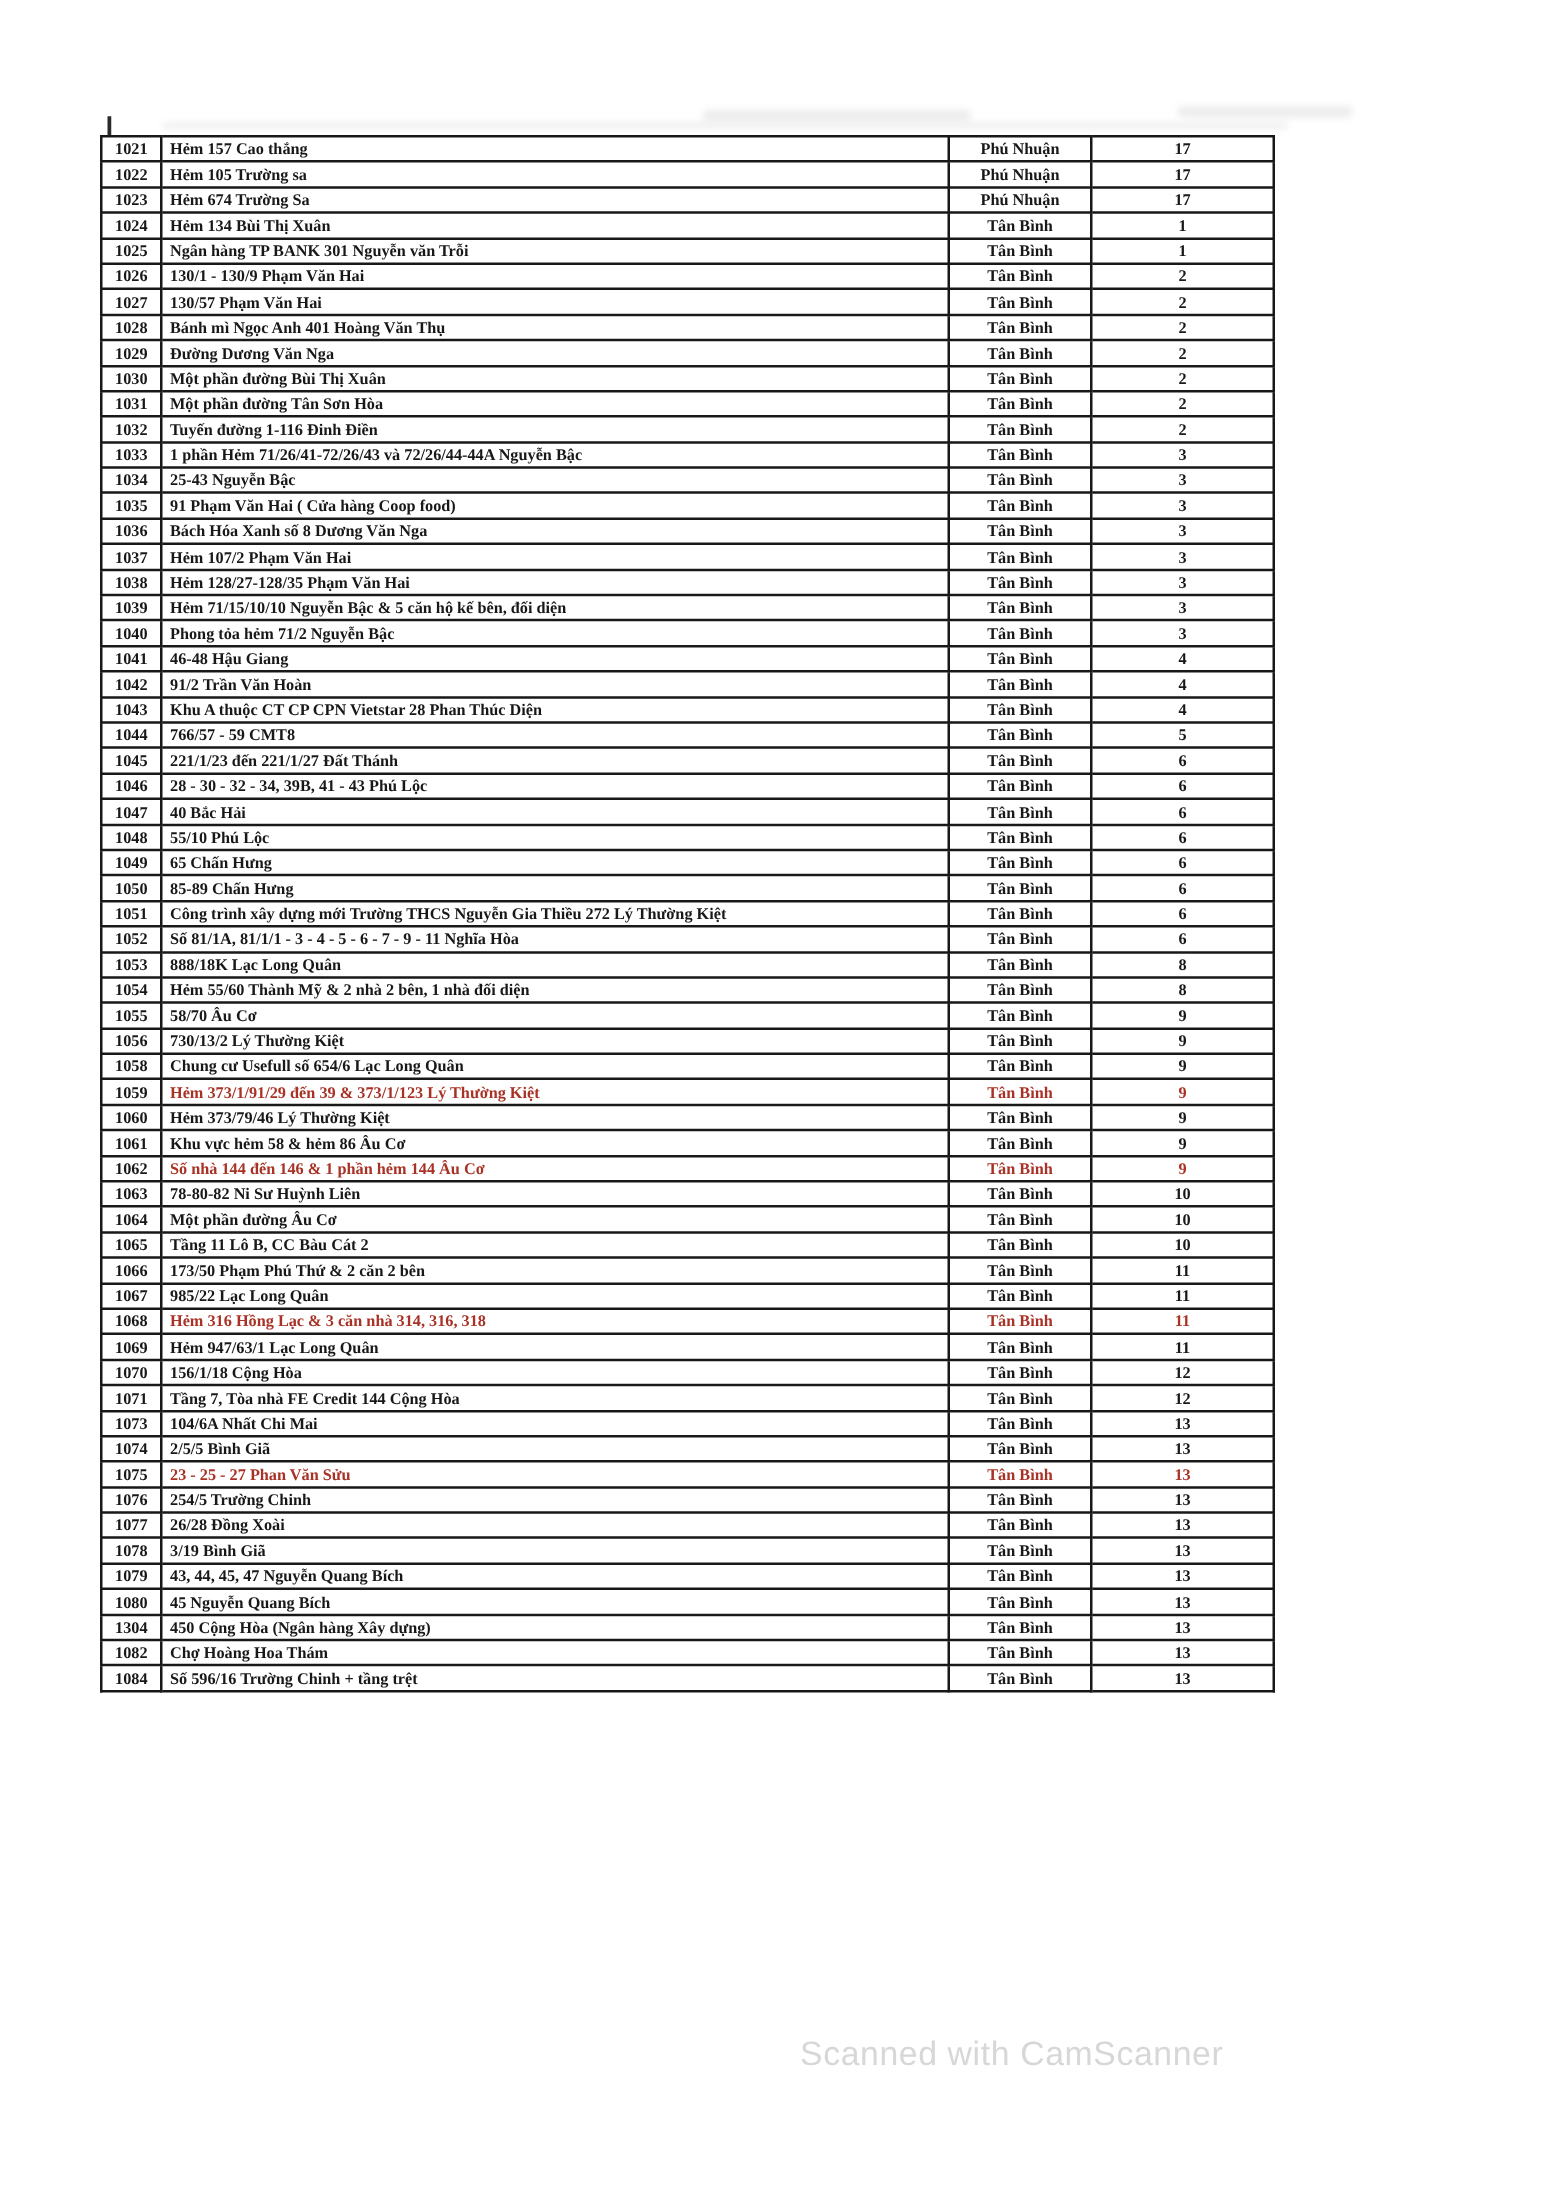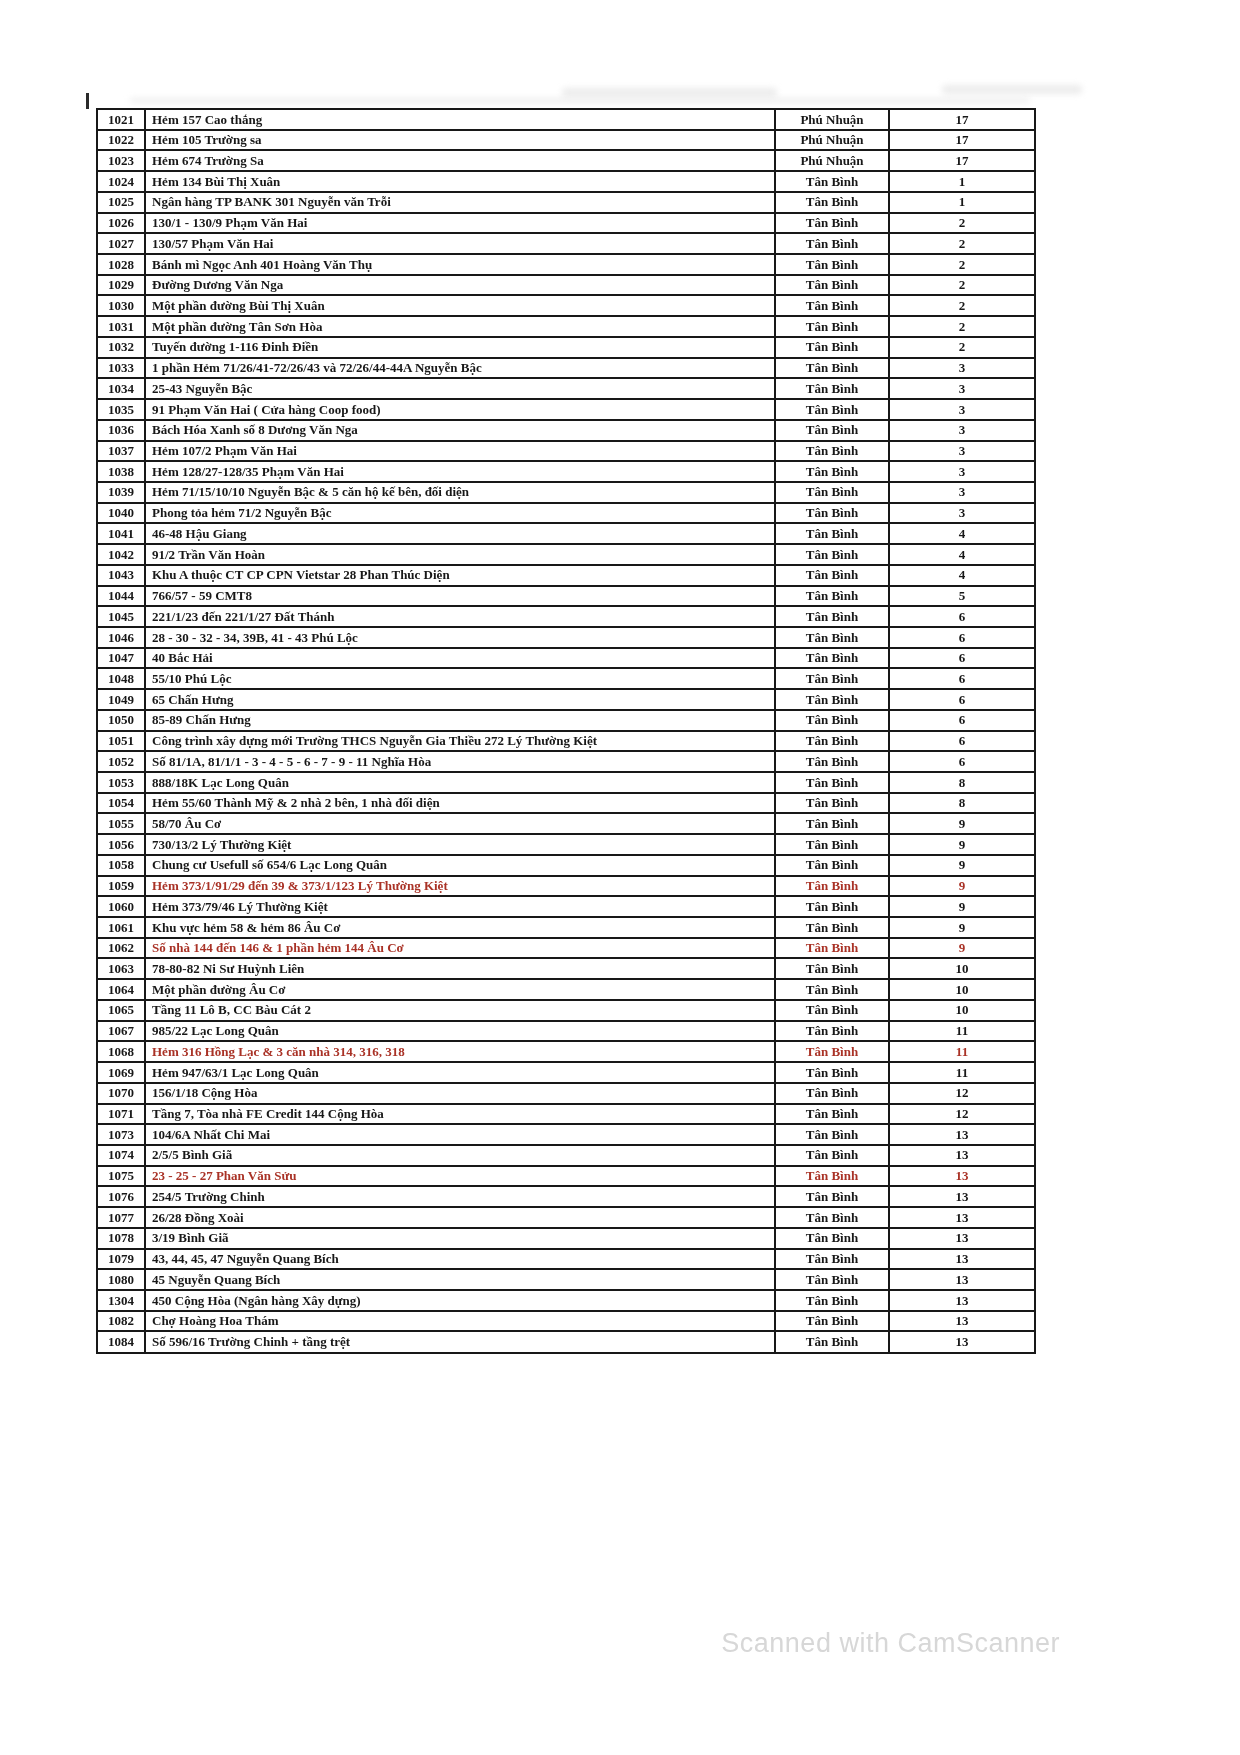--- a/index.html
+++ b/index.html
@@ -13,31 +13,31 @@
     font-family:"Liberation Serif", serif;}
   .page{position:absolute;inset:0;background:var(--bg);overflow:hidden;}
 
   
   .smudge{position:absolute;background:#ececec;filter:blur(3px);border-radius:4px;}
   .smudge.a{left:562px;top:88px;width:215px;height:9px;}
   .smudge.b{left:942px;top:85px;width:140px;height:9px;}
   .smudge.c{left:130px;top:99px;width:900px;height:3px;background:#e4e4e4;}
   .tick{position:absolute;left:86px;top:93px;width:3px;height:16px;background:#2a2a2a;}
 
-  .table-wrap{position:absolute;left:96px;top:108px;width:938px;height:1246px;}
+  .table-wrap{position:absolute;left:80px;top:108px;width:938px;height:1246px;}
   table{width:938px;height:1246px;border-collapse:collapse;table-layout:fixed;}
   td{border:2px solid var(--ink);font-weight:bold;font-size:13px;color:var(--ink);
      line-height:1.05;overflow:hidden;white-space:nowrap;padding:0 3px;}
   td.col-id{text-align:center;}
   td.col-address{text-align:left;padding-left:6px;}
   td.col-district{text-align:center;}
   td.col-ward{text-align:center;}
   tr.red td.col-address, tr.red td.col-district, tr.red td.col-ward{color:var(--red);}
 
-  .watermark{position:absolute;left:640px;top:1628px;width:420px;text-align:right;
+  .watermark{position:absolute;left:640px;top:1628px;width:420px;text-align:left;
     font-family:"Liberation Sans", sans-serif;font-size:27px;font-weight:400;
     color:var(--wm);letter-spacing:0.5px;}
 </style>
 </head>
 <body>
 
 <div class="page">
   <div class="smudge a"></div>
   <div class="smudge b"></div>
   <div class="smudge c"></div>
@@ -310,20 +310,26 @@
             <td class="col-district">Tân Bình</td>
             <td class="col-ward">10</td>
           </tr>
           <tr>
             <td class="col-id">1065</td>
             <td class="col-address">Tầng 11 Lô B, CC Bàu Cát 2</td>
             <td class="col-district">Tân Bình</td>
             <td class="col-ward">10</td>
           </tr>
           <tr>
+            <td class="col-id">1066</td>
+            <td class="col-address">173/50 Phạm Phú Thứ &amp; 2 căn 2 bên</td>
+            <td class="col-district">Tân Bình</td>
+            <td class="col-ward">11</td>
+          </tr>
+          <tr>
             <td class="col-id">1067</td>
             <td class="col-address">985/22 Lạc Long Quân</td>
             <td class="col-district">Tân Bình</td>
             <td class="col-ward">11</td>
           </tr>
           <tr class="red">
             <td class="col-id">1068</td>
             <td class="col-address">Hẻm 316 Hồng Lạc &amp; 3 căn nhà 314, 316, 318</td>
             <td class="col-district">Tân Bình</td>
             <td class="col-ward">11</td>

